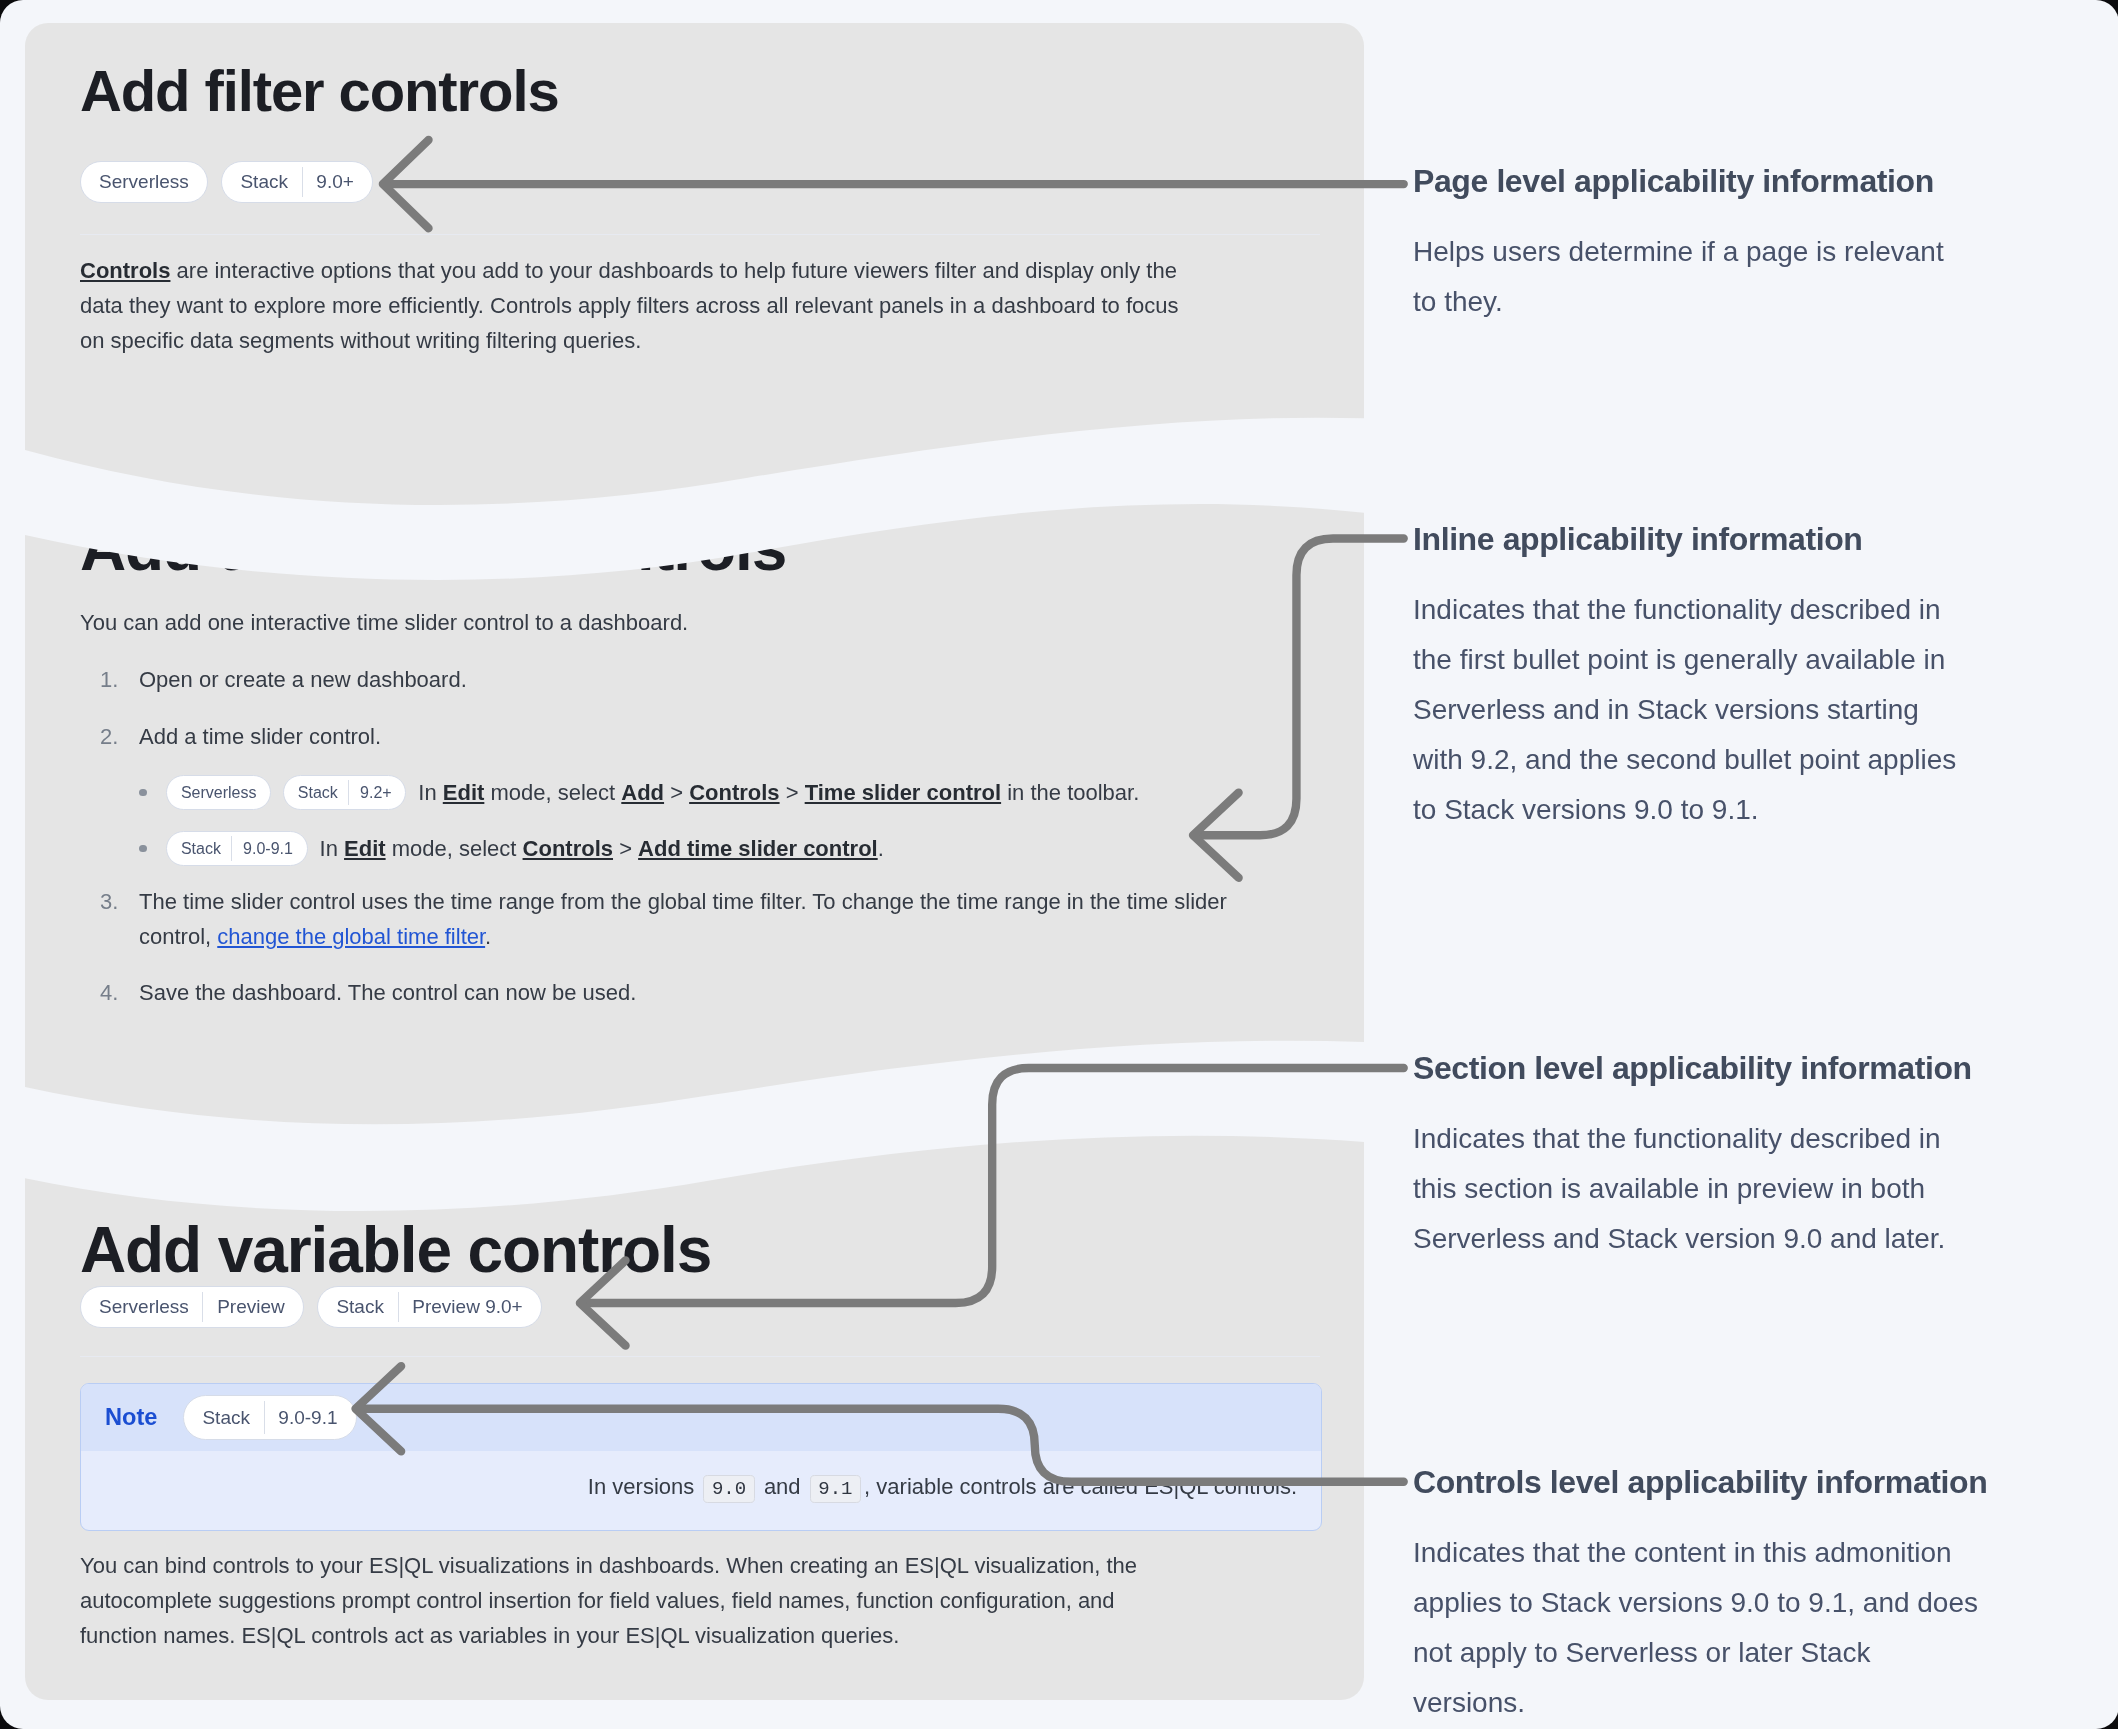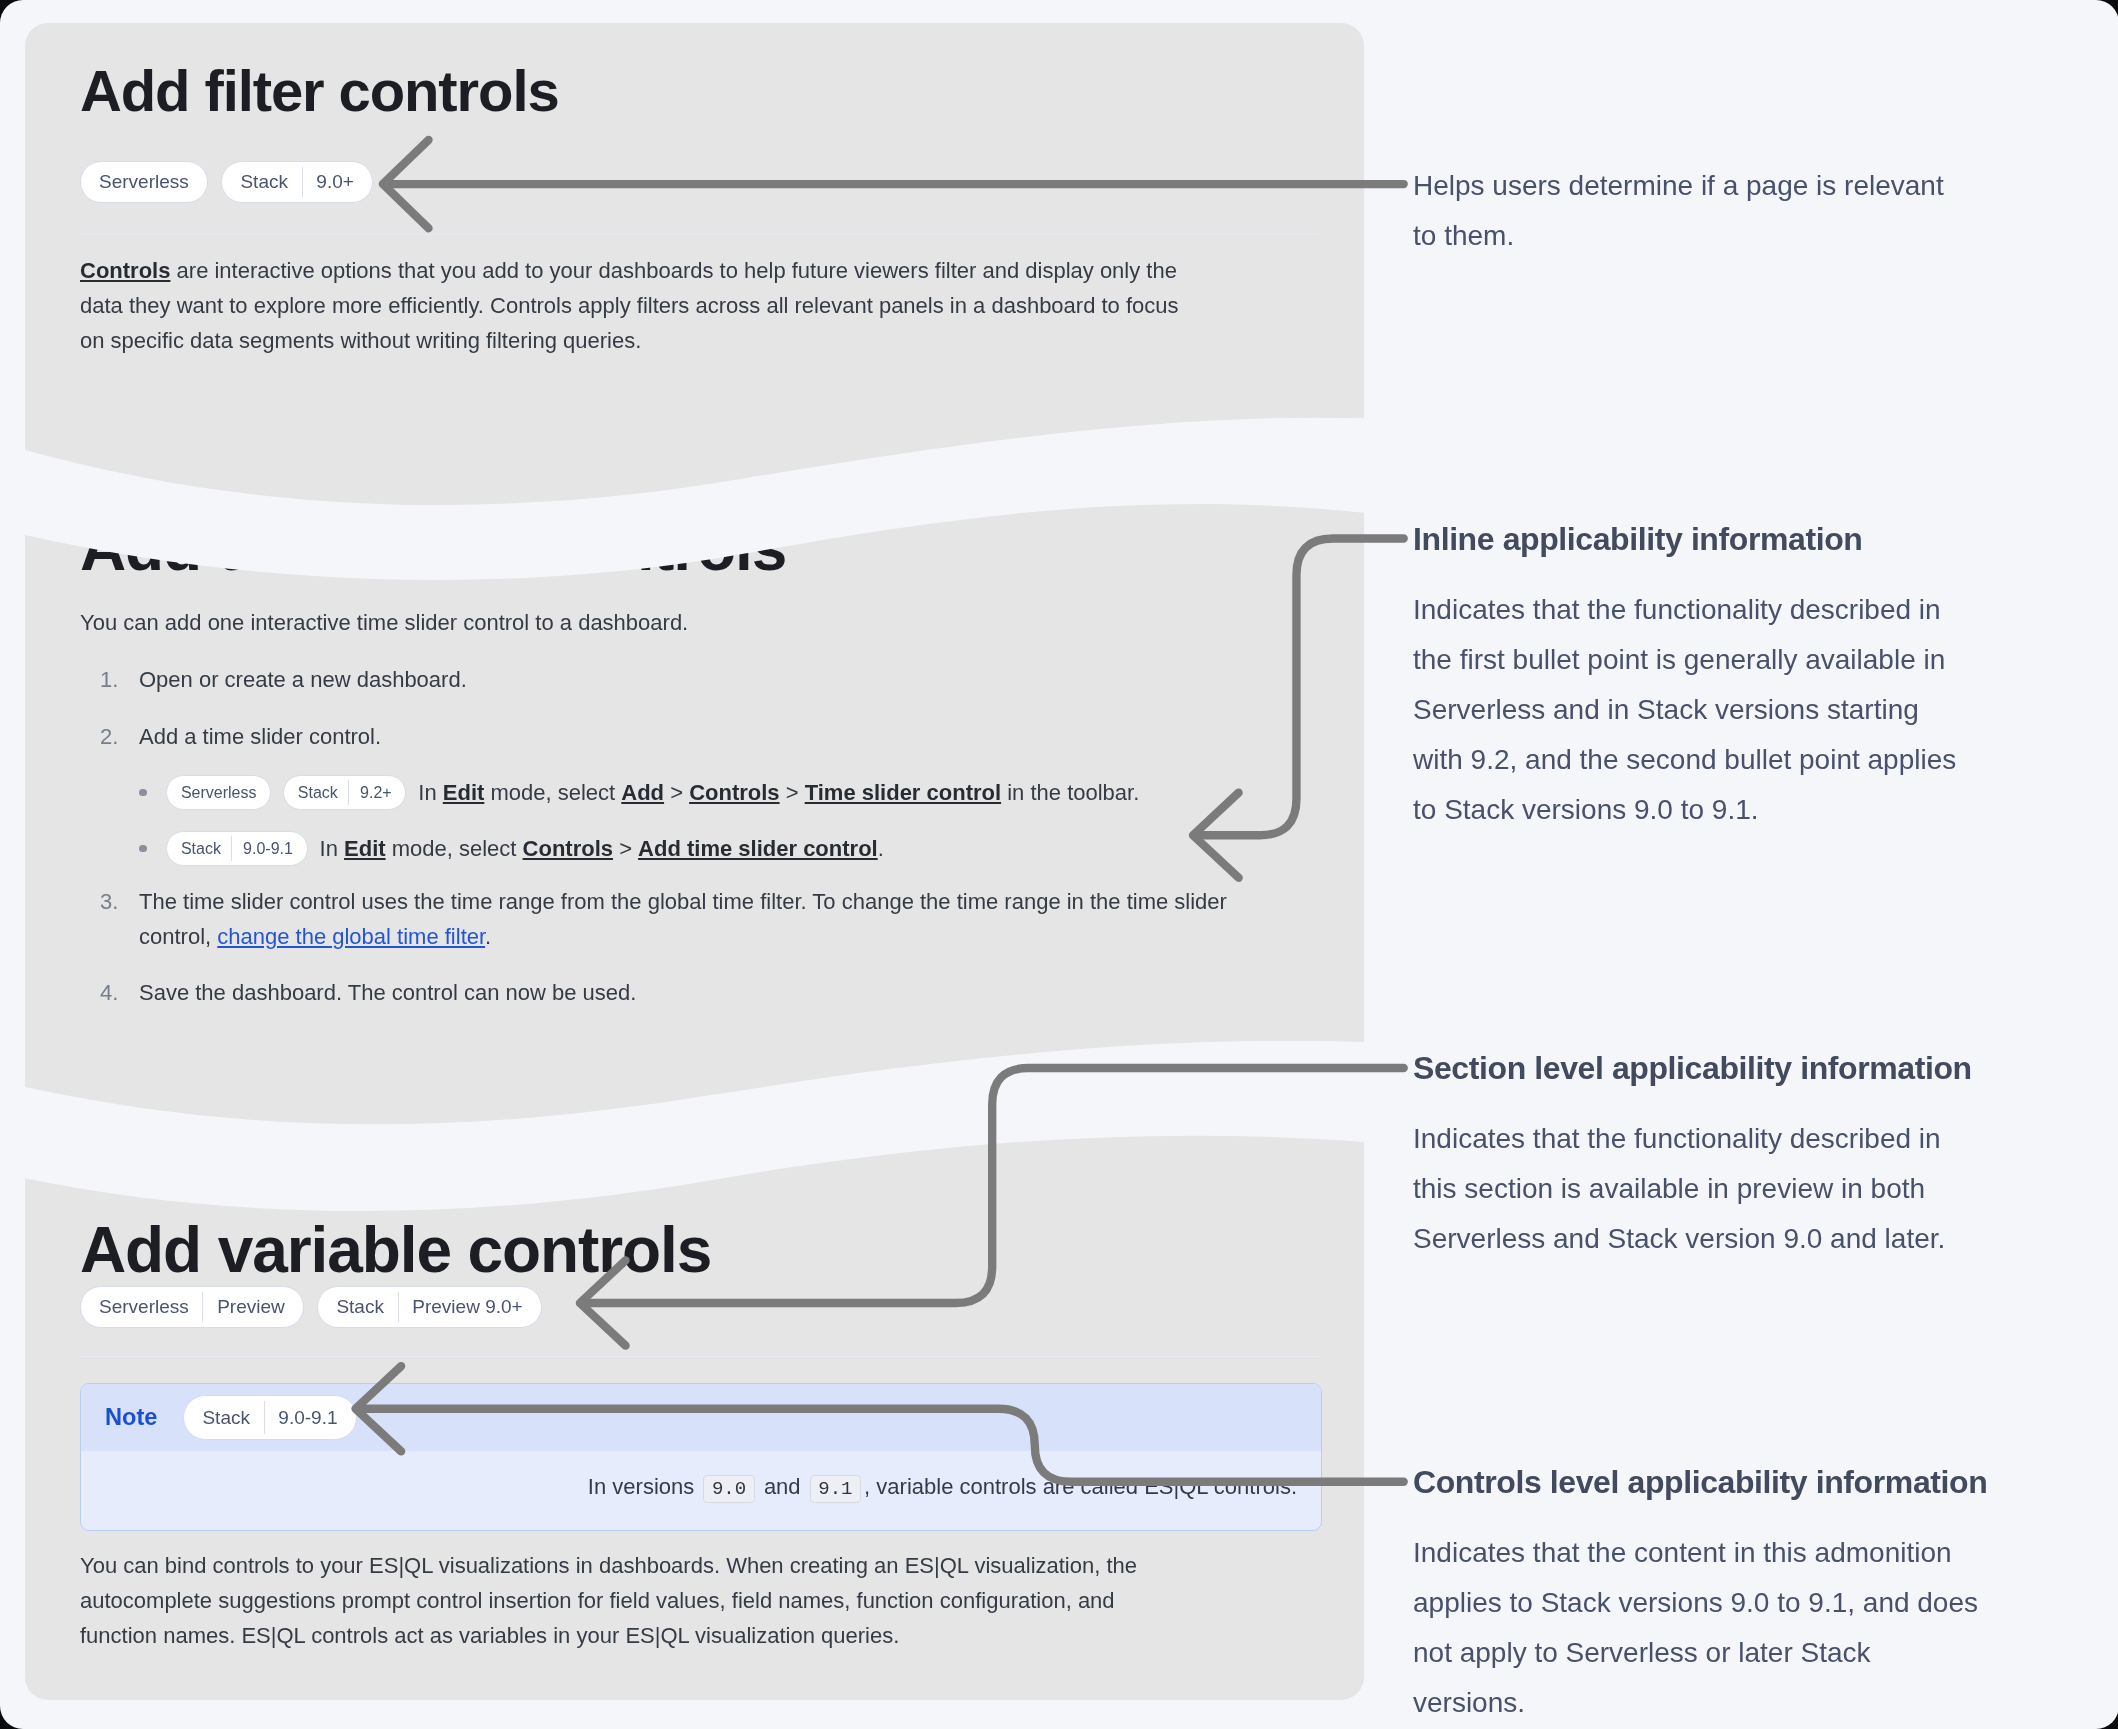--- a/index.html
+++ b/index.html
@@ -180,22 +180,23 @@
       </div>
 
     <svg class="seams" width="1339" height="1677" viewBox="0 0 1760 2205">
       <path d="M -5 560 C 300 645, 620 655, 950 598 C 1250 548, 1520 512, 1770 520 L 1770 645 C 1500 615, 1250 642, 950 697 C 650 752, 300 742, -5 672 Z" fill="#f4f6fa"></path>
       <path d="M -5 1398 C 280 1460, 560 1465, 900 1410 C 1200 1362, 1480 1330, 1770 1340 L 1770 1472 C 1480 1450, 1200 1470, 900 1522 C 600 1574, 280 1578, -5 1518 Z" fill="#f4f6fa"></path>
     </svg>
   </div>
 
   <div id="annotations">
       <div class="annotation" style="top: 161px;">
+        <div class="a-title">Page level applicability information</div>
         <div class="a-line">Helps users determine if a page is relevant</div>
-        <div class="a-line">to them.</div>
+        <div class="a-line">to they.</div>
       </div>
       <div class="annotation" style="top: 519px;">
         <div class="a-title">Inline applicability information</div>
         <div class="a-line">Indicates that the functionality described in</div>
         <div class="a-line">the first bullet point is generally available in</div>
         <div class="a-line">Serverless and in Stack versions starting</div>
         <div class="a-line">with 9.2, and the second bullet point applies</div>
         <div class="a-line">to Stack versions 9.0 to 9.1.</div>
       </div>
       <div class="annotation" style="top: 1048px;">

